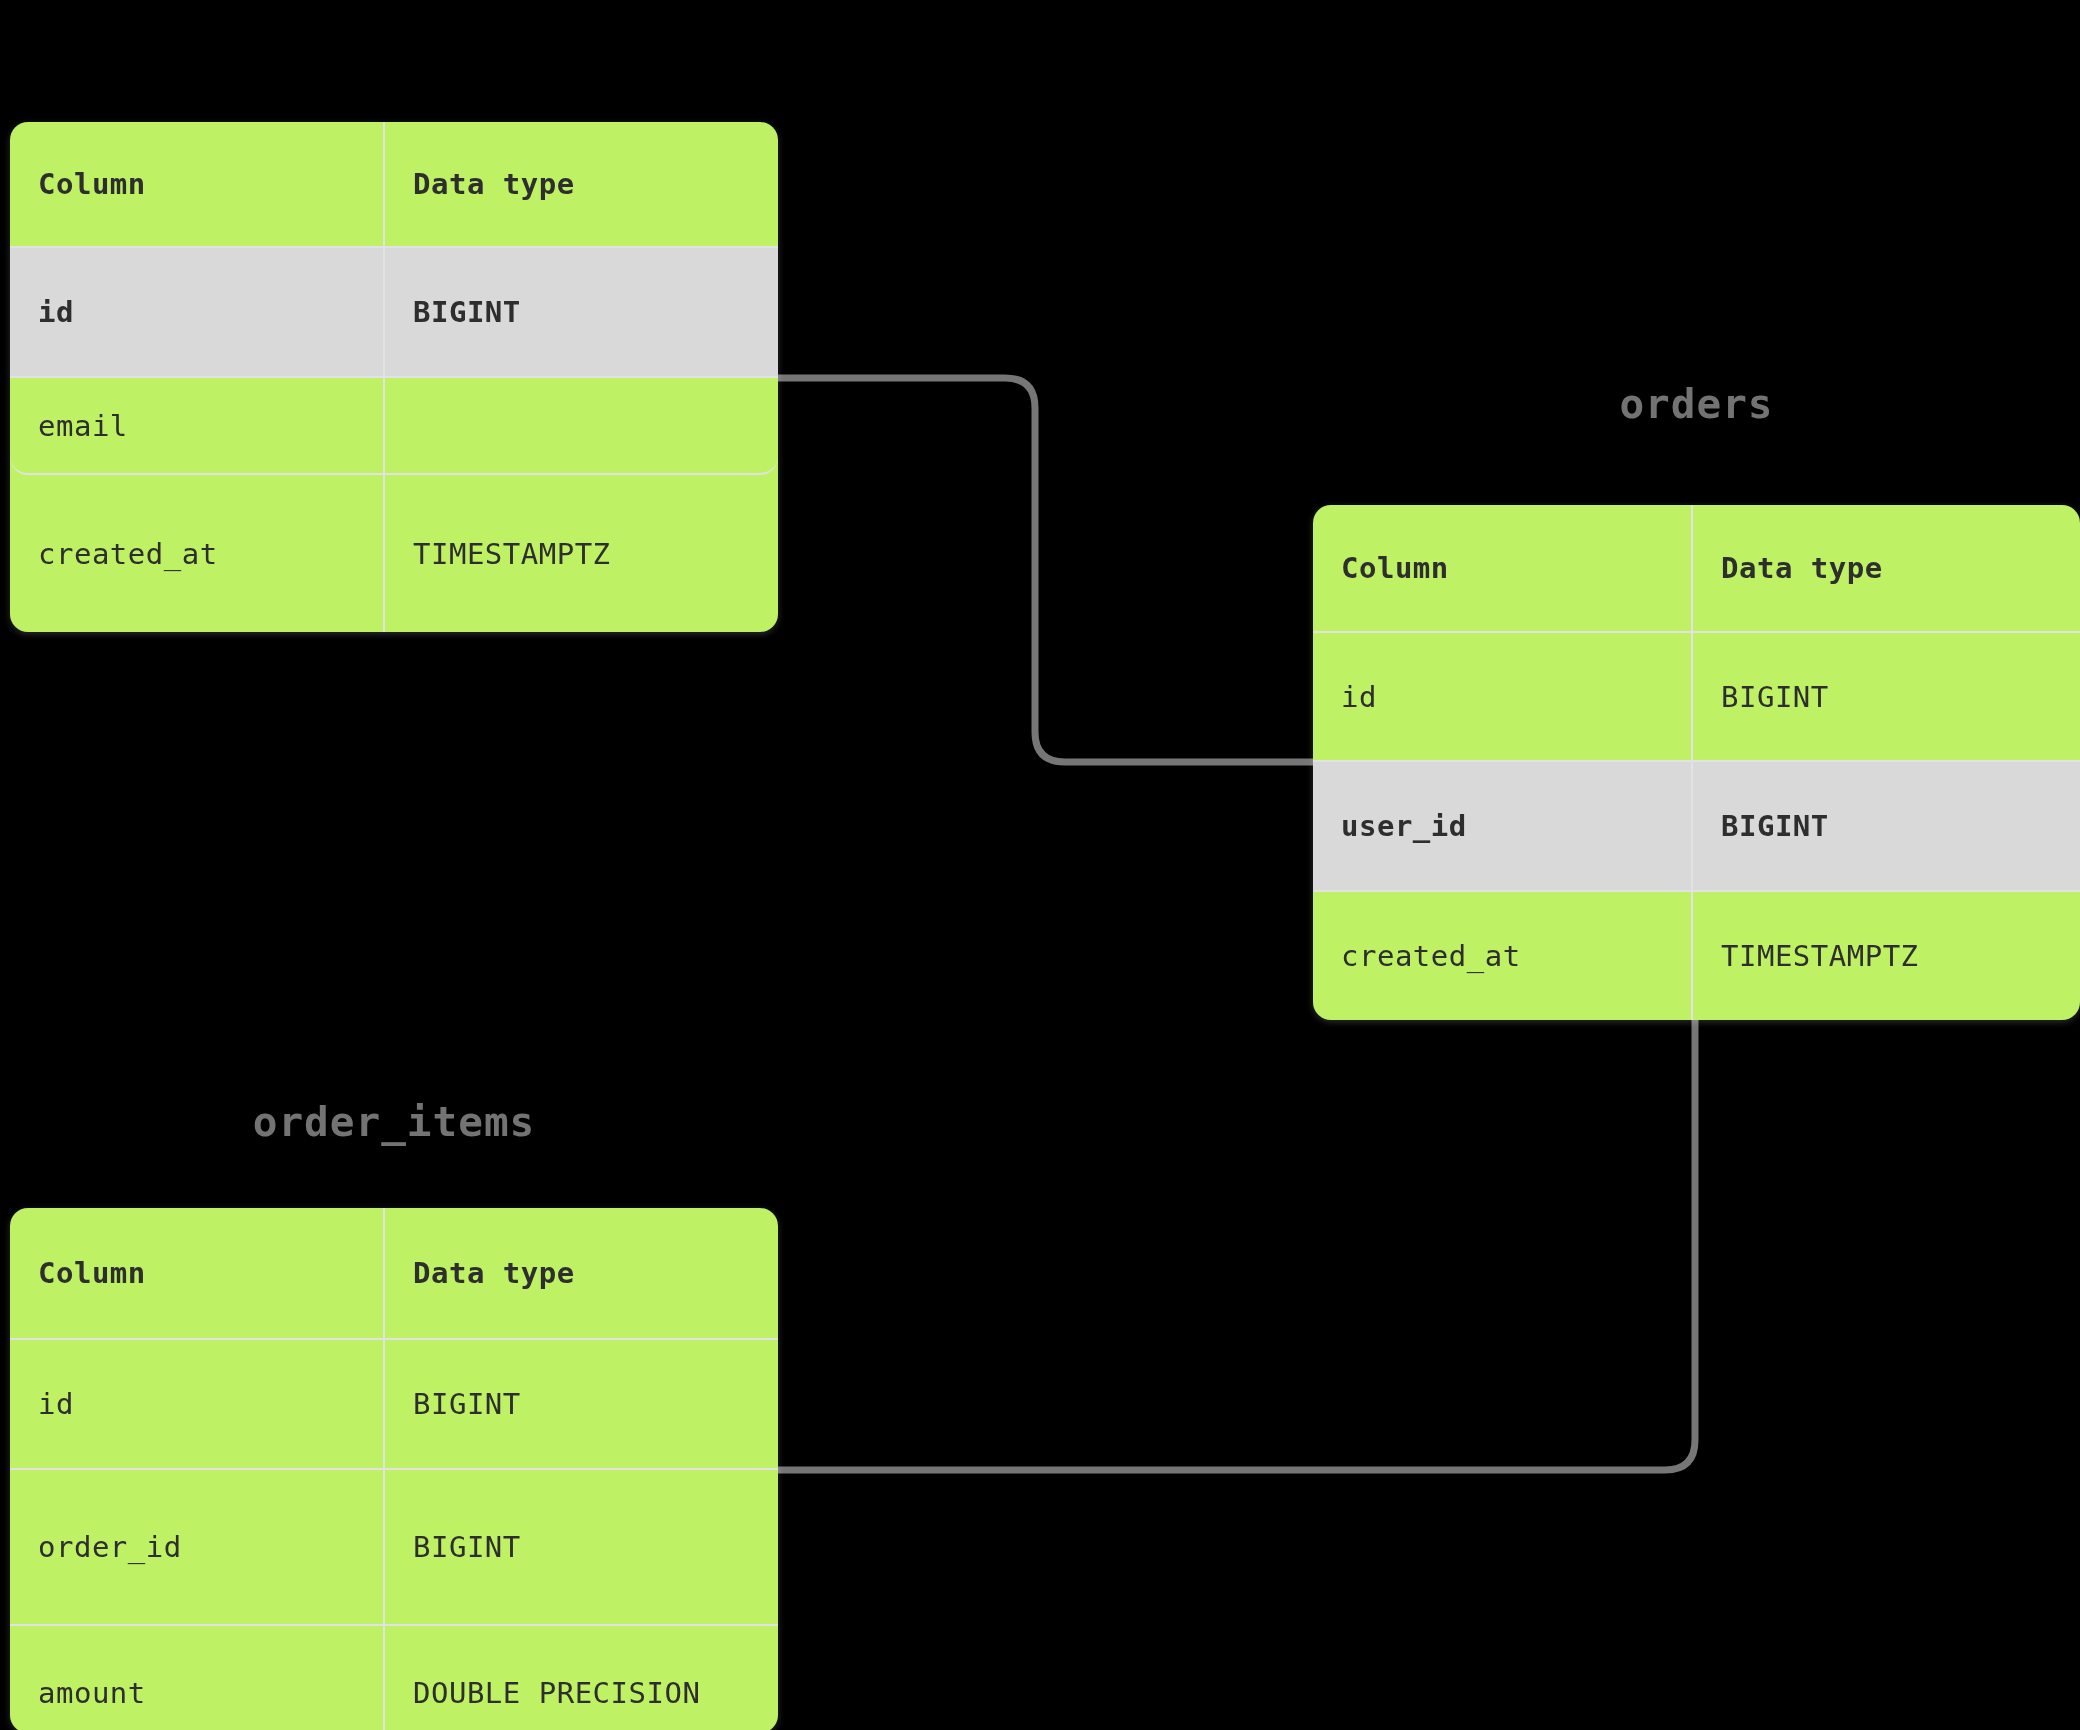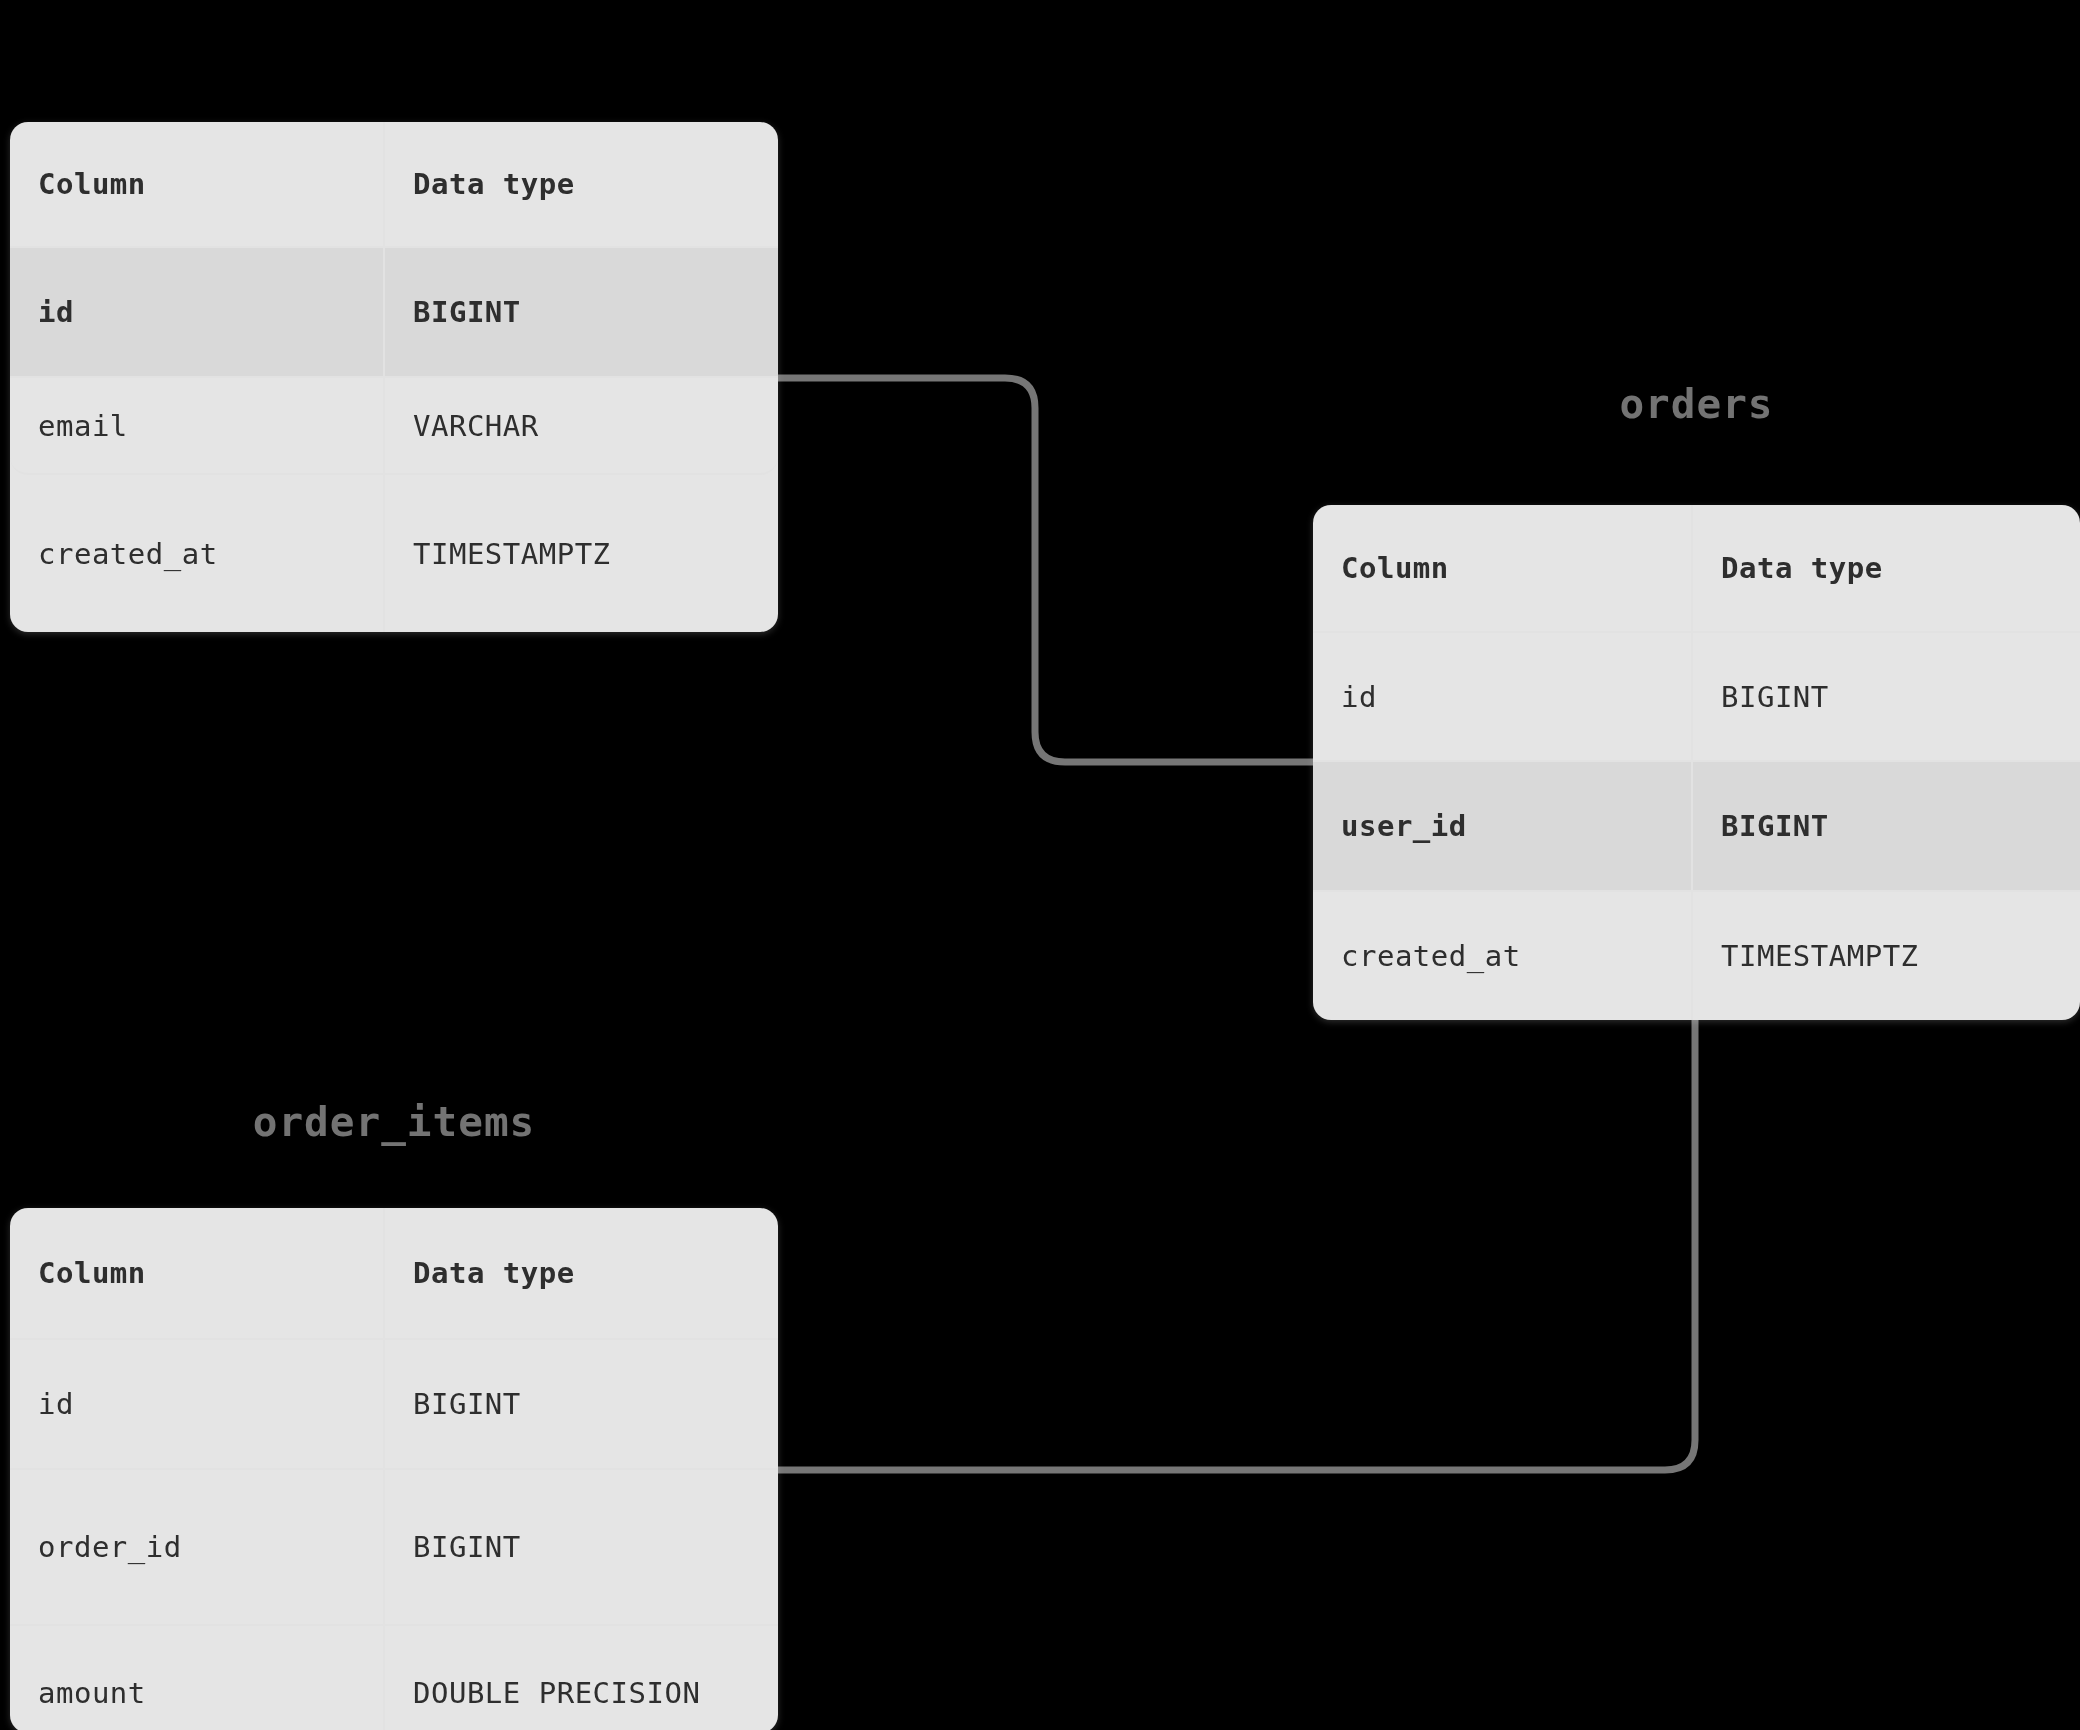--- a/index.html
+++ b/index.html
@@ -48,21 +48,21 @@
     text-align: center;
     color: #737373;
     font-family: "DejaVu Sans Mono", monospace;
     font-weight: bold;
     font-size: 41px;
     letter-spacing: 1px;
     white-space: nowrap;
   }
   .card {
     position: absolute;
-    background: #e5e5e5;
+    background: #bef264;
     border-radius: 18px;
     box-shadow: 0 2px 7px rgba(255,255,255,0.18);
     overflow: hidden;
     box-sizing: border-box;
   }
   .row {
     display: flex;
     width: 100%;
     box-sizing: border-box;
     border-bottom: 2px solid #e2e2e2;
@@ -114,21 +114,20 @@
         <div class="cell col-type" style="width:393px;">Data type</div>
       </div>
 
       <div class="row highlight" style="height:130px;">
         <div class="cell col-name" style="width:375px;">id</div>
         <div class="cell col-type" style="width:393px;">BIGINT</div>
       </div>
 
       <div class="row" style="height:97px;border-radius:18px;">
         <div class="cell col-name" style="width:375px;">email</div>
-        <div class="cell col-type" style="width:393px;">VARCHAR</div>
       </div>
 
       <div class="row" style="height:157px;">
         <div class="cell col-name" style="width:375px;">created_at</div>
         <div class="cell col-type" style="width:393px;">TIMESTAMPTZ</div>
       </div>
 
     </div>
   </div>
 

